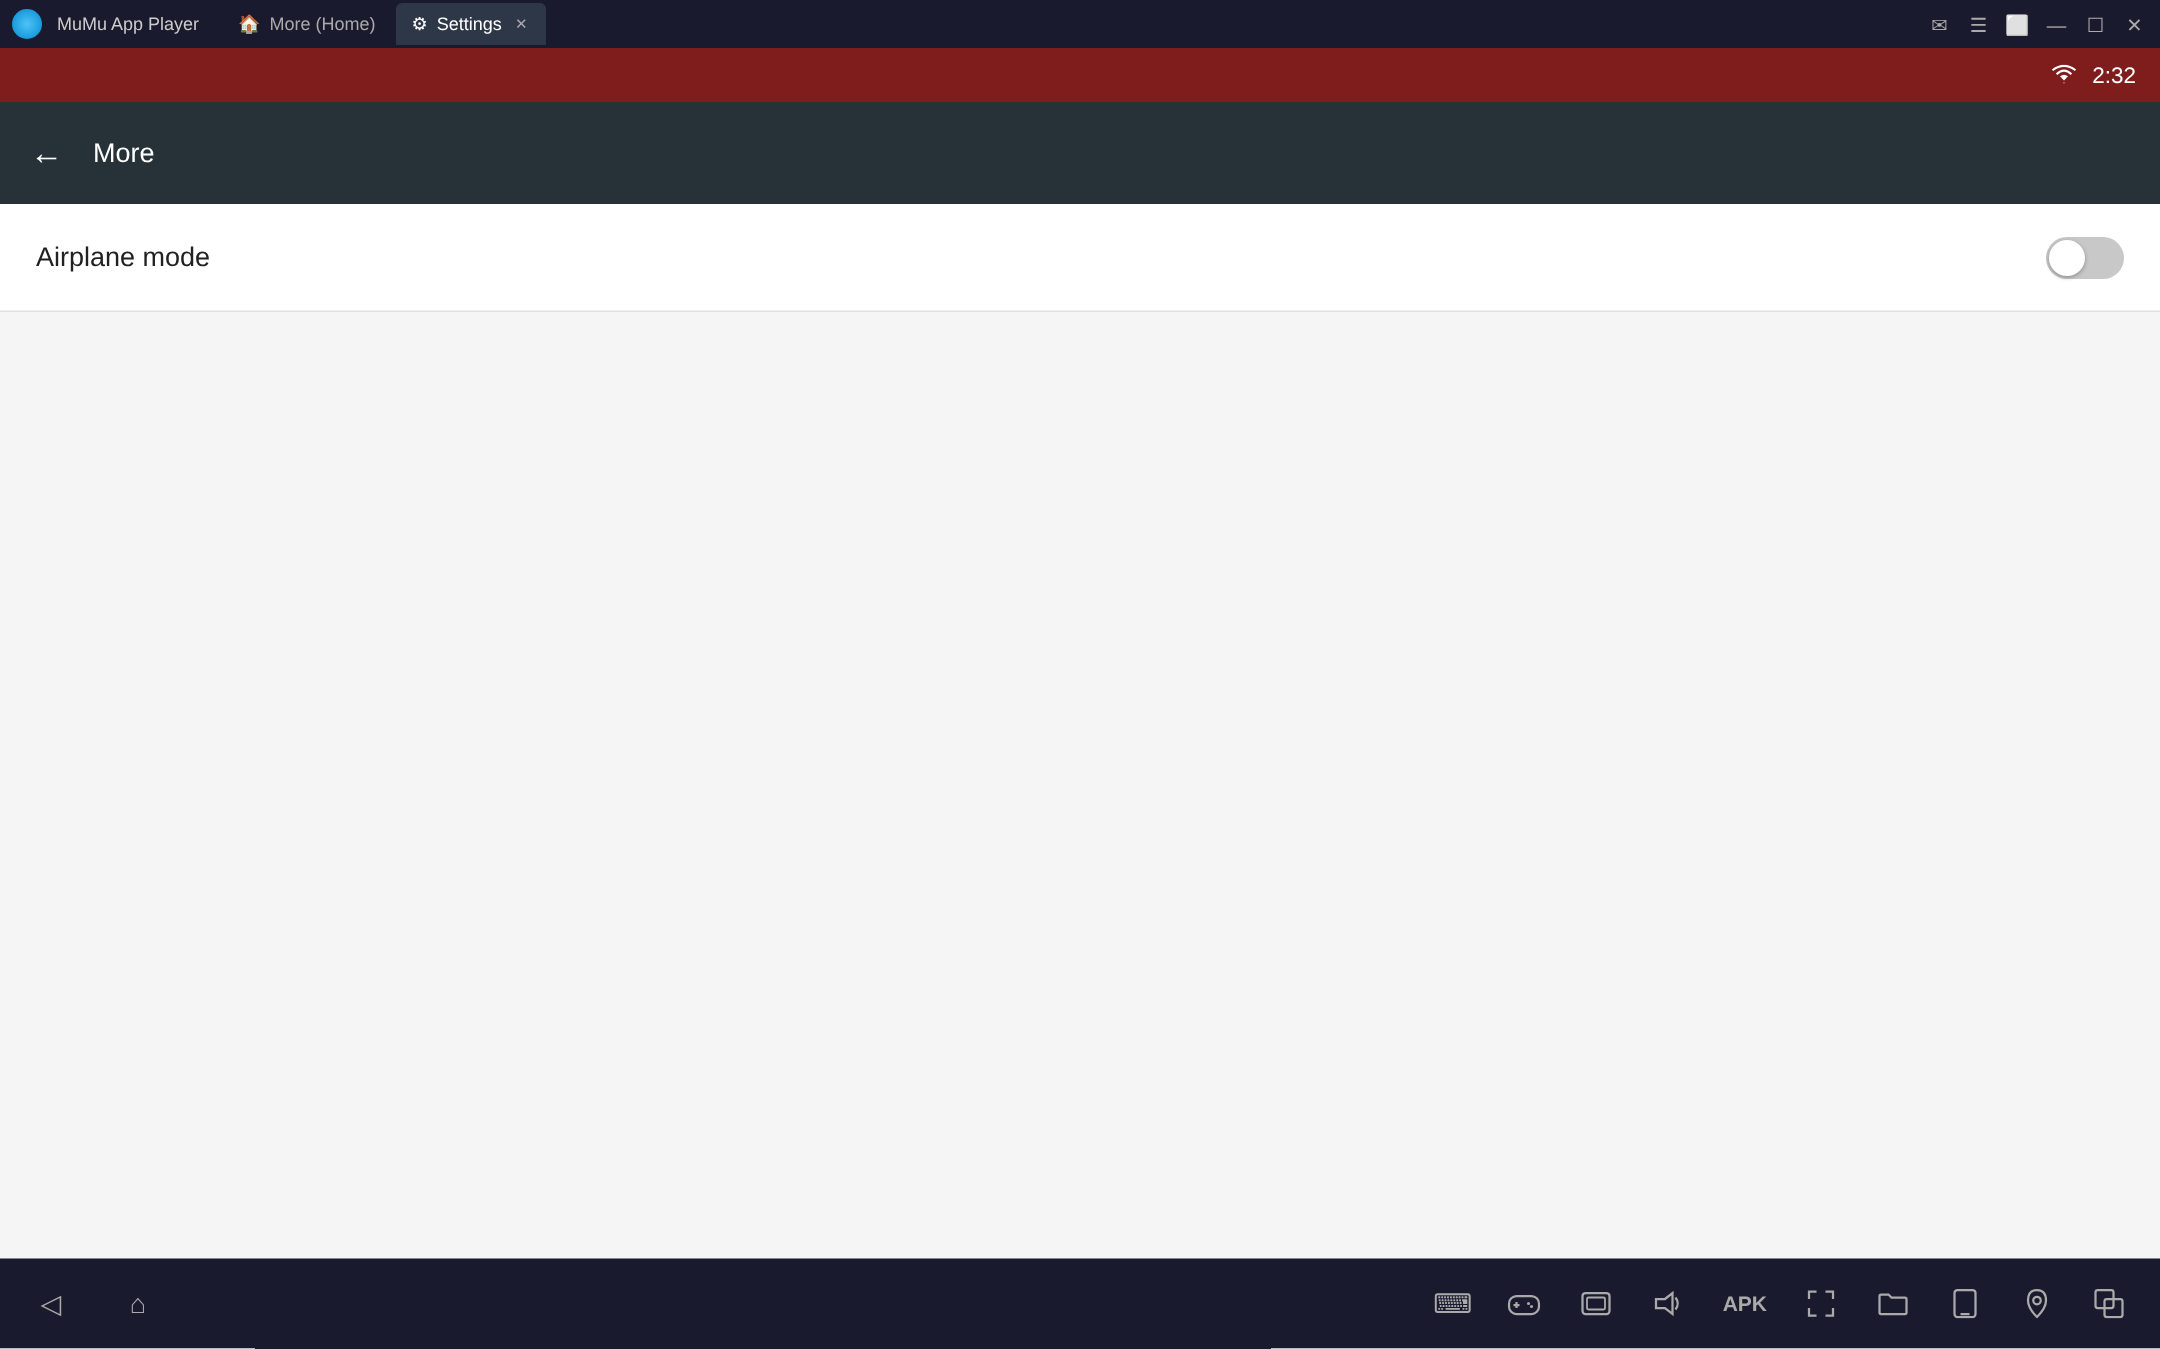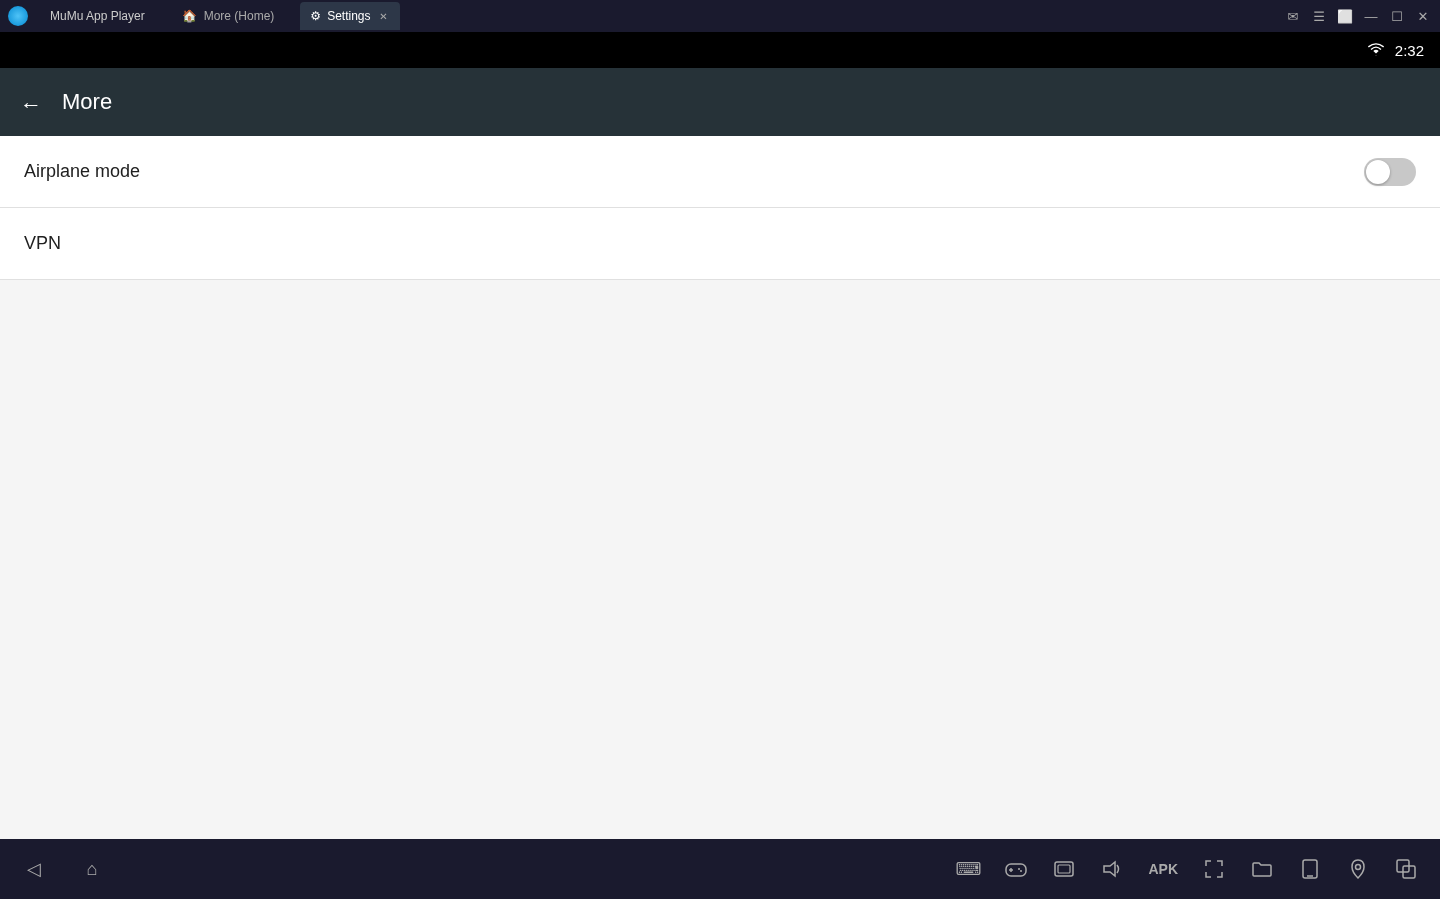--- a/index.html
+++ b/index.html
@@ -5,21 +5,21 @@
     * { margin: 0; padding: 0; box-sizing: border-box; }
     body { width: 1440px; height: 899px; overflow: hidden; font-family: 'Segoe UI', Arial, sans-serif; background: #f0f0f0; }
 
     
     .titlebar {
       height: 32px;
       background: #1a1a2e;
       display: flex;
       align-items: center;
       padding: 0 8px;
-      gap: 16px;
+      gap: 4px;
     }
     .titlebar-logo {
       width: 20px; height: 20px;
       background: radial-gradient(circle, #4fc3f7, #0288d1);
       border-radius: 50%;
       margin-right: 6px;
       flex-shrink: 0;
     }
     .titlebar-appname {
       color: #ccc;
@@ -59,21 +59,21 @@
       color: #aaa;
       font-size: 13px;
       cursor: pointer;
       width: 18px; height: 18px;
       display: flex; align-items: center; justify-content: center;
     }
 
     
     .statusbar {
       height: 36px;
-      background: #000000;
+      background: #7f1d1d;
       display: flex;
       align-items: center;
       justify-content: flex-end;
       padding: 0 16px;
       gap: 10px;
     }
     .wifi-icon {
       width: 18px; height: 14px;
       position: relative;
     }
@@ -94,21 +94,21 @@
       gap: 20px;
     }
     .back-btn {
       color: #fff;
       font-size: 22px;
       cursor: pointer;
       display: flex; align-items: center;
     }
     .header-title {
       color: #fff;
-      font-size: 22px;
+      font-size: 18px;
       font-weight: 400;
     }
 
     
     .content {
       background: #f5f5f5;
       flex: 1;
     }
     .settings-item {
       background: #fff;
@@ -245,23 +245,20 @@
 
     <div class="content">
 
       <div class="settings-item">
         <span class="item-label">Airplane mode</span>
         <div class="toggle">
           <div class="toggle-knob"></div>
         </div>
       </div>
 
-      <div class="settings-item">
-        <span class="item-label">VPN</span>
-      </div>
 
     </div>
   </div>
 
   <div class="bottombar">
     <div class="bottom-left">
       <div class="bottom-icon">◁</div>
       <div class="bottom-icon">⌂</div>
     </div>
     <div class="bottom-right">

